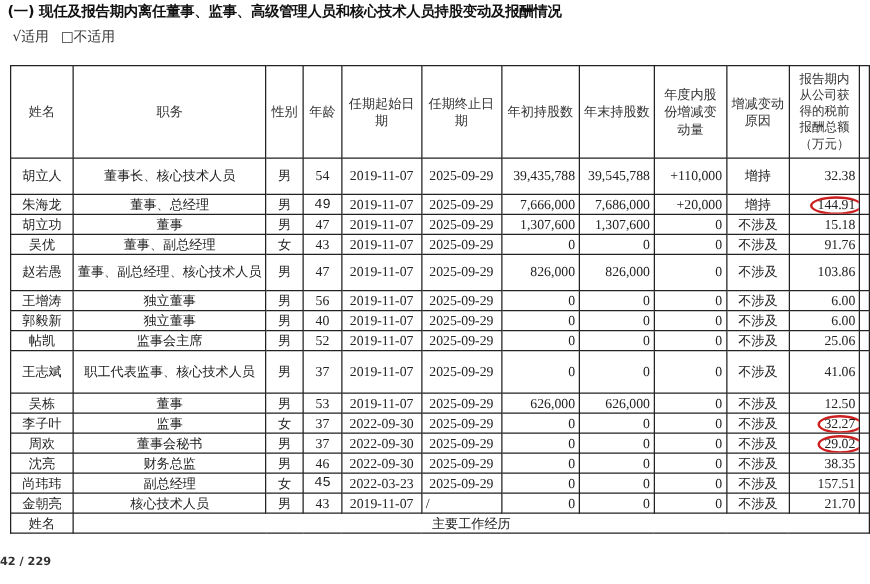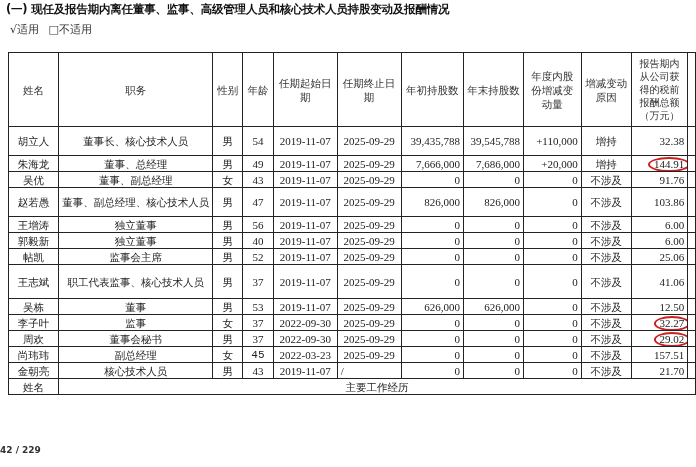--- a/index.html
+++ b/index.html
@@ -102,28 +102,42 @@
         <td class="r num" style="height: 28px;">39,545,788</td>
         <td class="r num" style="height: 28px;">+110,000</td>
         <td class="c cjk" style="height: 28px;">增持</td>
         <td class="r num" style="height: 28px; text-align: right;">32.38</td>
         <td></td>
       </tr>
       <tr>
         <td class="c cjk" style="height: 15px;">朱海龙</td>
         <td class="c cjk" style="height: 15px;">董事、总经理</td>
         <td class="c cjk" style="height: 15px;">男</td>
-        <td class="c num" style="height: 15px;">49</td>
+        <td class="c num" style="height: 15px; font-family: Liberation Mono, monospace;">49</td>
         <td class="c num" style="height: 15px;">2019-11-07</td>
         <td class="c num" style="height: 15px;">2025-09-29</td>
         <td class="r num" style="height: 15px;">7,666,000</td>
         <td class="r num" style="height: 15px;">7,686,000</td>
         <td class="r num" style="height: 15px;">+20,000</td>
         <td class="c cjk" style="height: 15px;">增持</td>
         <td class="r num" style="height: 15px;"><span class="circled">144.91</span></td>
+        <td></td>
+      </tr>
+      <tr>
+        <td class="c cjk" style="height: 15px;">胡立功</td>
+        <td class="c cjk" style="height: 15px;">董事</td>
+        <td class="c cjk" style="height: 15px;">男</td>
+        <td class="c num" style="height: 15px;">47</td>
+        <td class="c num" style="height: 15px;">2019-11-07</td>
+        <td class="c num" style="height: 15px;">2025-09-29</td>
+        <td class="r num" style="height: 15px;">1,307,600</td>
+        <td class="r num" style="height: 15px;">1,307,600</td>
+        <td class="r num" style="height: 15px;">0</td>
+        <td class="c cjk" style="height: 15px;">不涉及</td>
+        <td class="r num" style="height: 15px;">15.18</td>
         <td></td>
       </tr>
       <tr>
         <td class="c cjk" style="height: 15px;">吴优</td>
         <td class="c cjk" style="height: 15px;">董事、副总经理</td>
         <td class="c cjk" style="height: 15px;">女</td>
         <td class="c num" style="height: 15px;">43</td>
         <td class="c num" style="height: 15px;">2019-11-07</td>
         <td class="c num" style="height: 15px;">2025-09-29</td>
         <td class="r num" style="height: 15px;">0</td>
@@ -239,20 +253,34 @@
         <td class="c num" style="height: 15px;">2022-09-30</td>
         <td class="c num" style="height: 15px;">2025-09-29</td>
         <td class="r num" style="height: 15px;">0</td>
         <td class="r num" style="height: 15px;">0</td>
         <td class="r num" style="height: 15px;">0</td>
         <td class="c cjk" style="height: 15px;">不涉及</td>
         <td class="r num" style="height: 15px;"><span class="circled">29.02</span></td>
         <td></td>
       </tr>
       <tr>
+        <td class="c cjk" style="height: 15px;">沈亮</td>
+        <td class="c cjk" style="height: 15px;">财务总监</td>
+        <td class="c cjk" style="height: 15px;">男</td>
+        <td class="c num" style="height: 15px;">46</td>
+        <td class="c num" style="height: 15px;">2022-09-30</td>
+        <td class="c num" style="height: 15px;">2025-09-29</td>
+        <td class="r num" style="height: 15px;">0</td>
+        <td class="r num" style="height: 15px;">0</td>
+        <td class="r num" style="height: 15px;">0</td>
+        <td class="c cjk" style="height: 15px;">不涉及</td>
+        <td class="r num" style="height: 15px;">38.35</td>
+        <td></td>
+      </tr>
+      <tr>
         <td class="c cjk" style="height: 15px;">尚玮玮</td>
         <td class="c cjk" style="height: 15px;">副总经理</td>
         <td class="c cjk" style="height: 15px;">女</td>
         <td class="c num" style="height: 15px; font-family: Liberation Mono, monospace;">45</td>
         <td class="c num" style="height: 15px;">2022-03-23</td>
         <td class="c num" style="height: 15px;">2025-09-29</td>
         <td class="r num" style="height: 15px;">0</td>
         <td class="r num" style="height: 15px;">0</td>
         <td class="r num" style="height: 15px;">0</td>
         <td class="c cjk" style="height: 15px;">不涉及</td>

